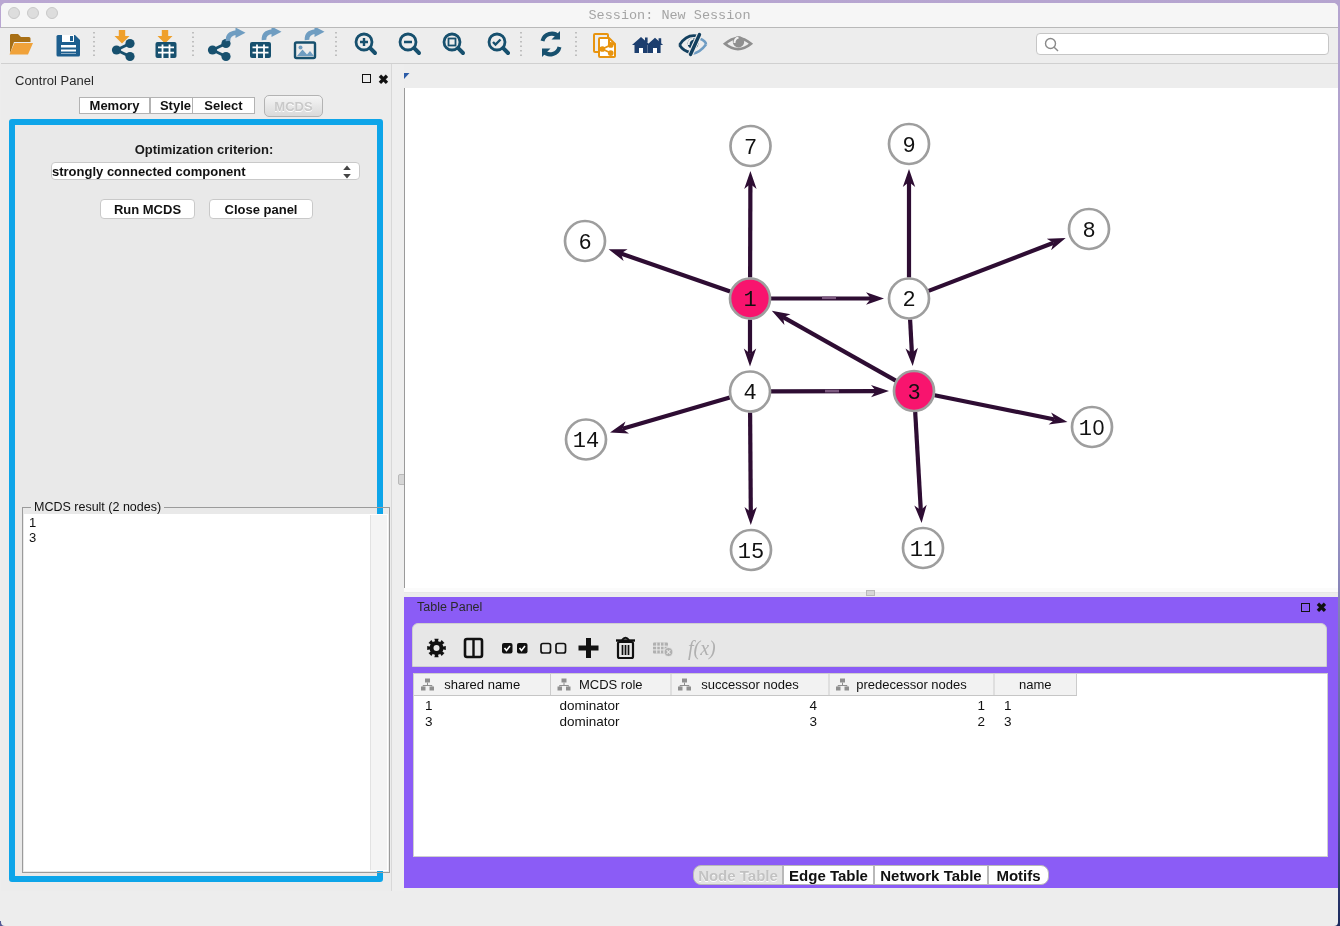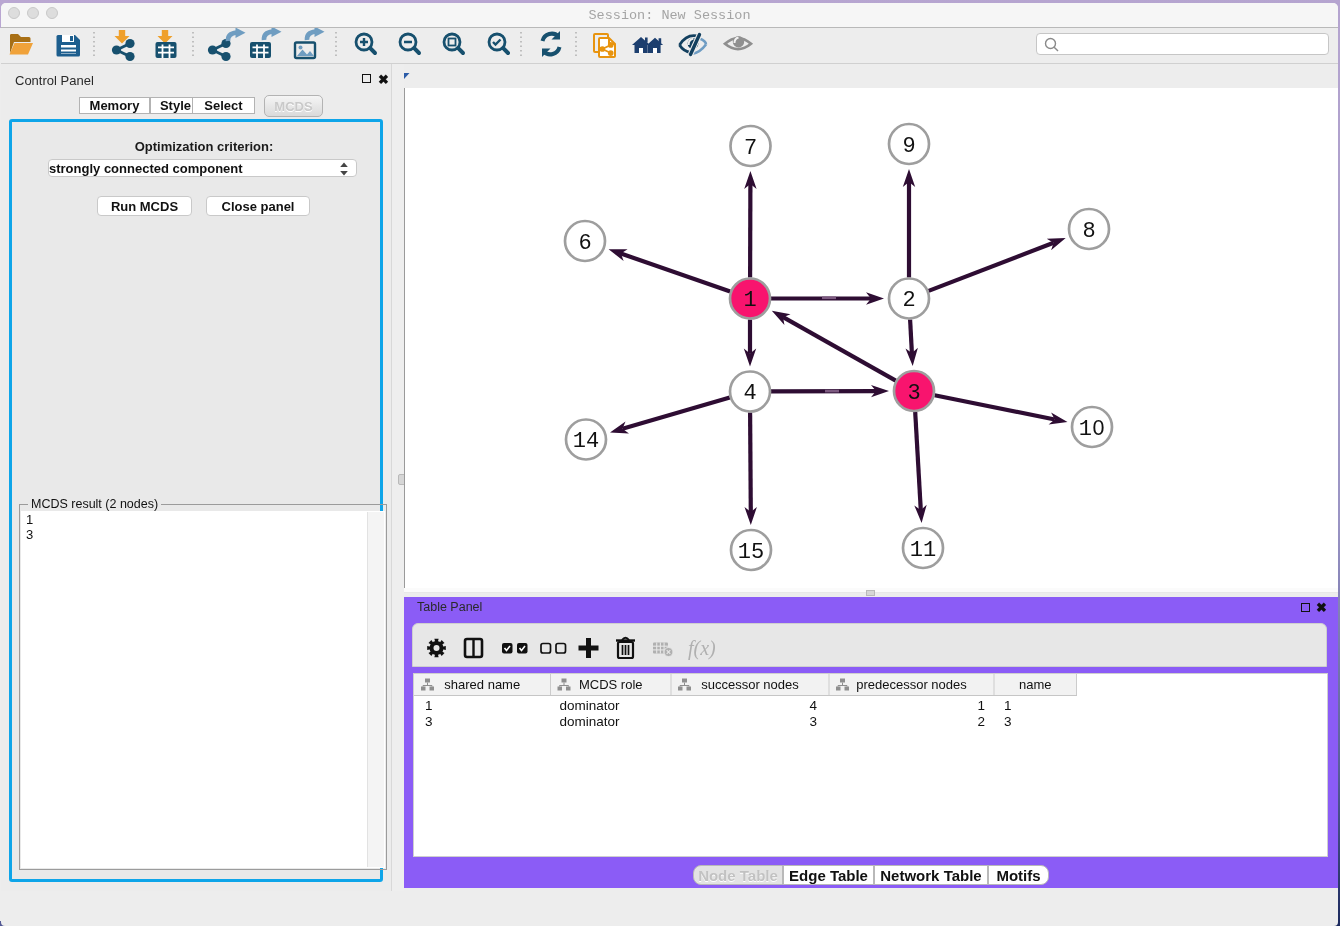--- a/index.html
+++ b/index.html
@@ -23,21 +23,21 @@
 
 #cp { position:absolute; left:0; top:61px; width:391px; height:827px; background:#ececec; }
 #cp-head { position:absolute; left:14px; top:9px; font-size:13px; color:#2a2a2a; }
 .winbtn-max { position:absolute; top:10px; width:9px; height:9px; border:1.5px solid #111; }
 .winbtn-x { position:absolute; top:9px; font-size:13px; font-weight:bold; color:#111; }
 .tab { position:absolute; top:33px; height:17px; background:#ffffff; border:1px solid #b3b3b3;
   font-size:13px; font-weight:bold; color:#111; text-align:center; line-height:16px; }
 #tab-mcds { top:31px; height:22px; border-radius:5px; background:linear-gradient(#f5f5f5,#dadada);
   color:#c9c9c9; z-index:3; line-height:21px; text-shadow:0 1px 0 #ffffff; }
 #cp-panel { position:absolute; left:8px; top:55px; width:374px; height:763px;
-  border:3px solid #0ea5e9; border-radius:3px; background:#e9e9e9; }
+  border:6px solid #0ea5e9; border-radius:3px; background:#e9e9e9; }
 #optlabel { position:absolute; left:8px; top:17px; width:100%; text-align:center;
   font-size:13px; font-weight:bold; color:#1a1a1a; }
 #dropdown { position:absolute; left:36px; top:37px; width:309px; height:18px;
   background:#ffffff; border:1px solid #c9c9c9; border-radius:4px;
   font-size:13px; font-weight:bold; color:#111; line-height:17px; }
 .btn { position:absolute; top:74px; height:20px; background:#ffffff;
   border:1px solid #c9c9c9; border-radius:4px; font-size:13px; font-weight:bold; color:#111;
   text-align:center; line-height:19px; }
 #fieldset { position:absolute; left:7px; top:382px; width:368px; height:366px;
   border:1px solid #9b9b9b; }

